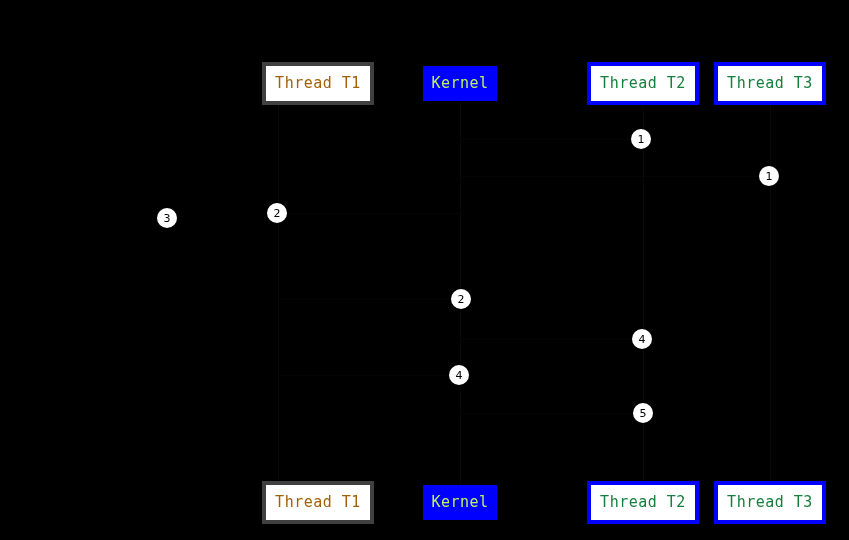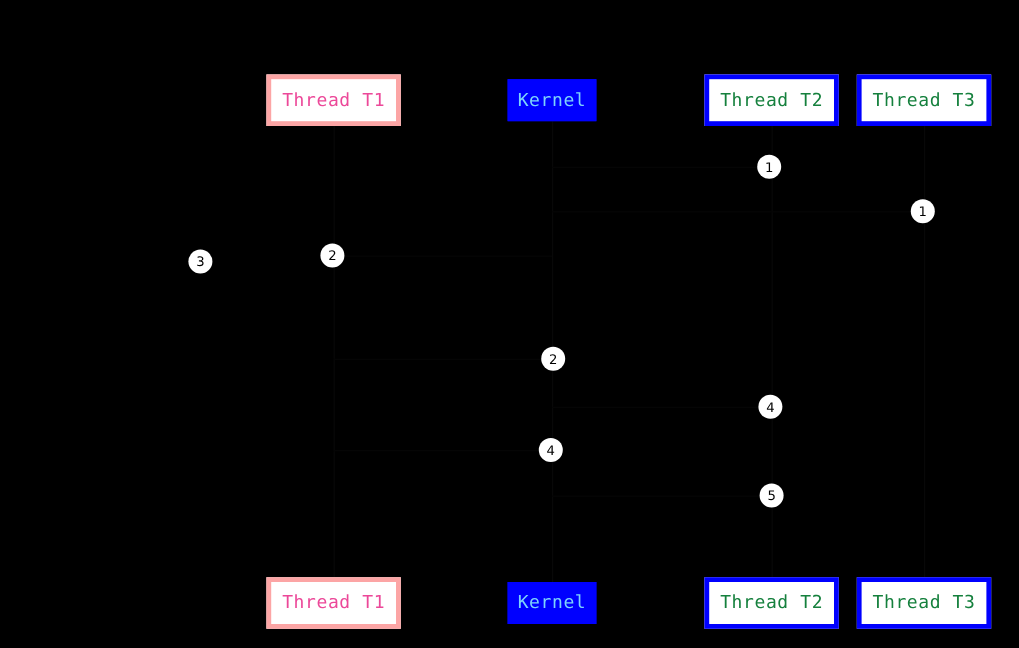--- a/index.html
+++ b/index.html
@@ -36,32 +36,33 @@
     align-items: center;
     justify-content: center;
     white-space: pre;
     font-family: "DejaVu Sans Mono", "Liberation Mono", monospace;
     font-size: 15px;
     letter-spacing: 0.5px;
     line-height: 1;
   }
   .participant.outline-red {
     background: #ffffff;
-    border: 4px solid #fca5a5;
-    color: #ec4899;
+    border: 4px solid #404040;
+    color: #a16207;
+    margin-left: 40px;
   }
   .participant.outline-blue {
     background: #ffffff;
     border: 4px solid #0000ff;
     color: #15803d;
   }
   .participant.fill-blue {
     background: #0000ff;
     border: 1px solid #0000ff;
-    color: #7dd3fc;
+    color: #bef264;
   }
 
   
   .step-marker {
     position: absolute;
     width: 20px;
     height: 20px;
     border-radius: 50%;
     background: #ffffff;
     color: #000000;

